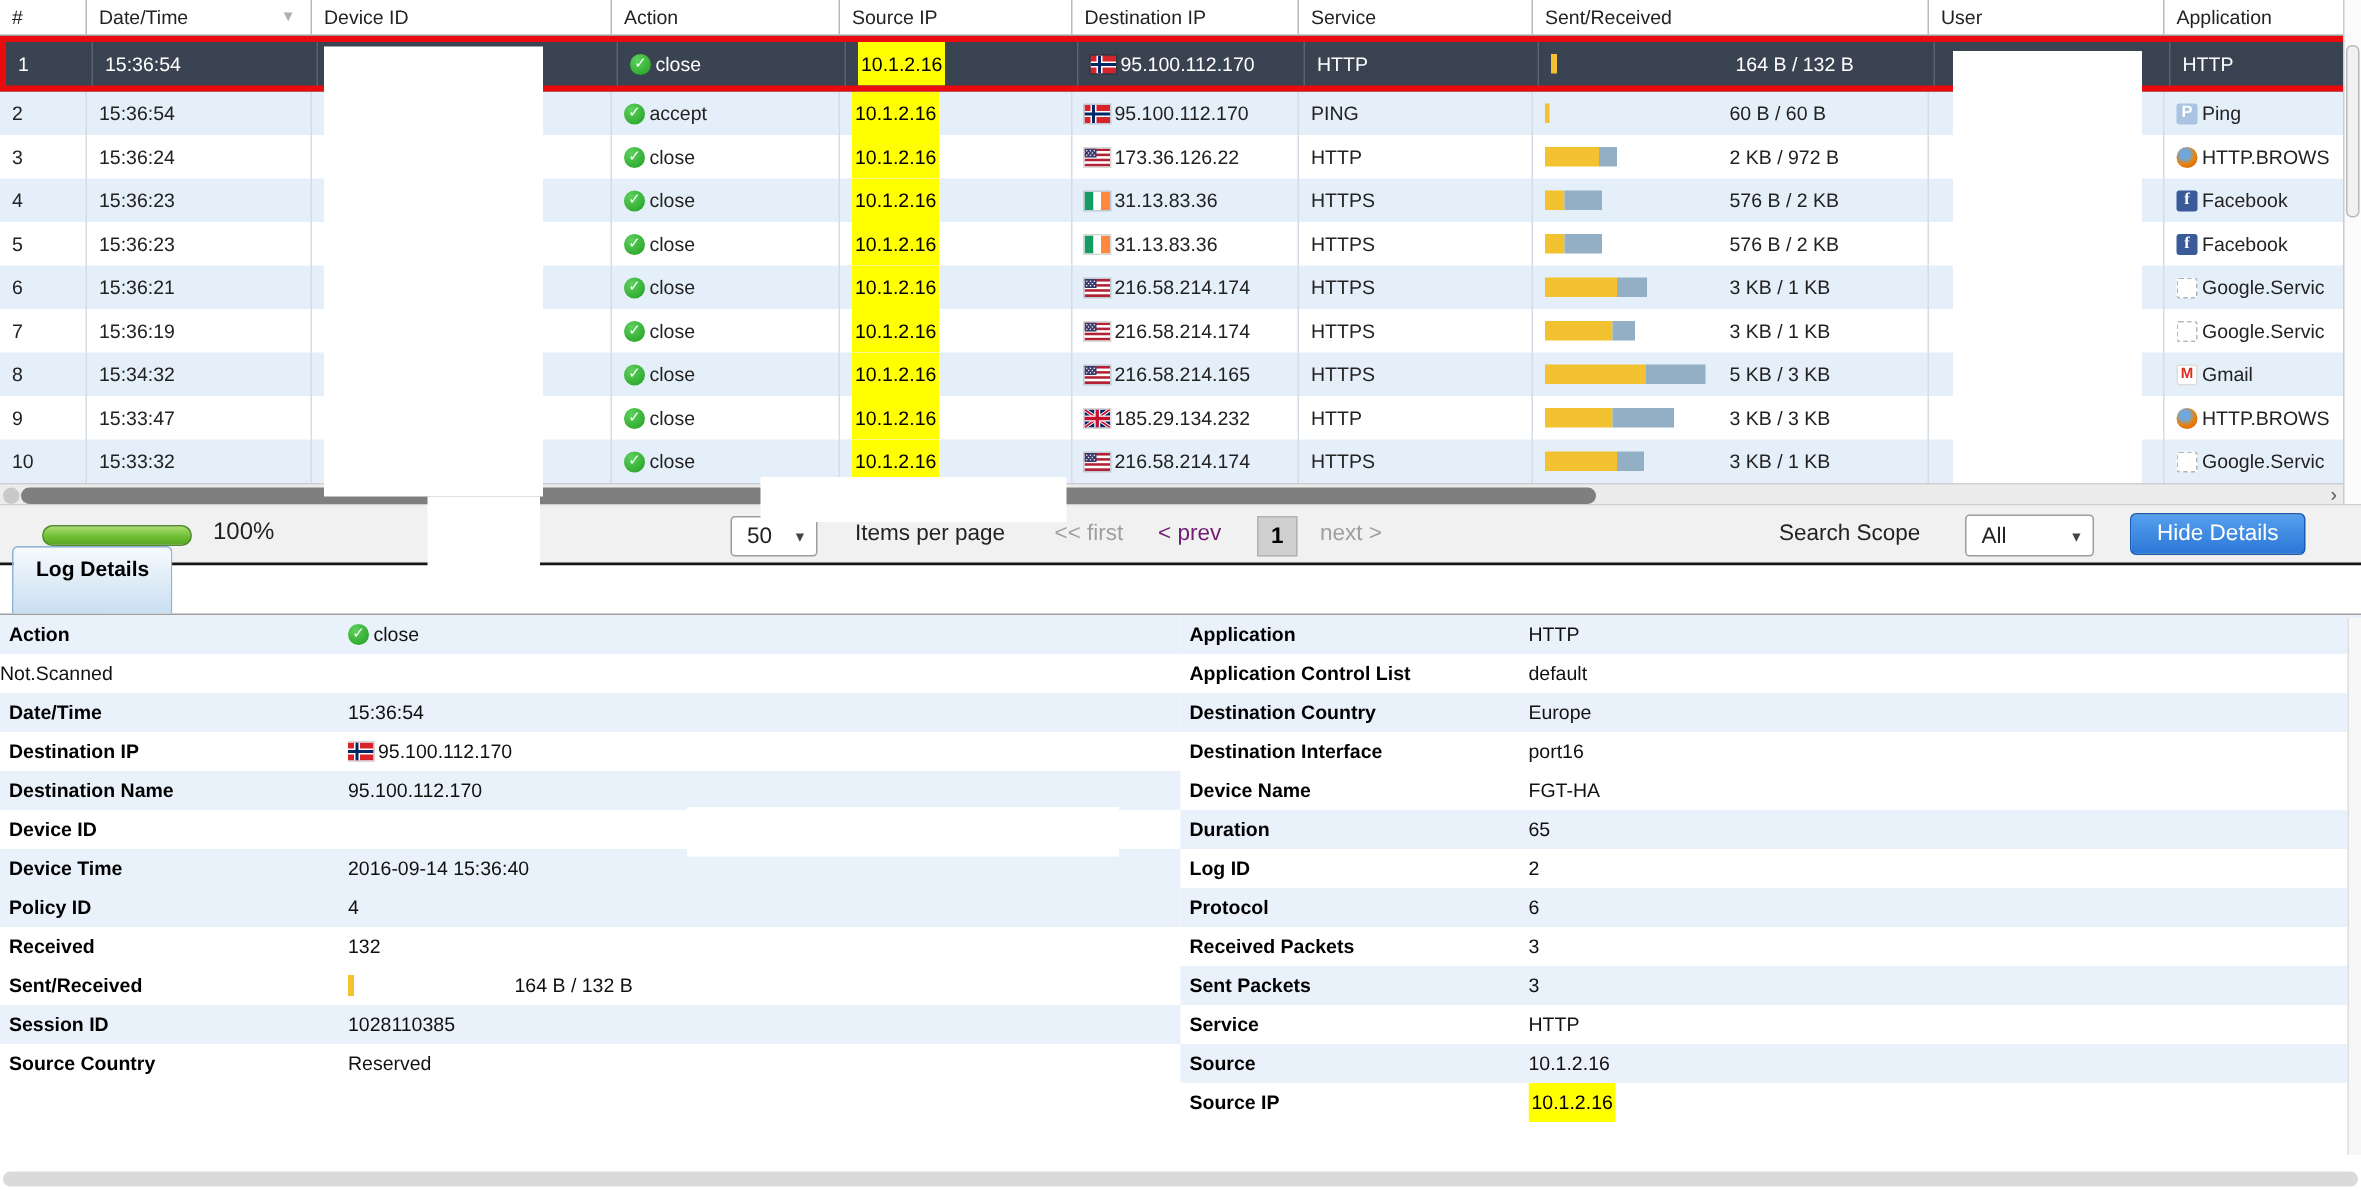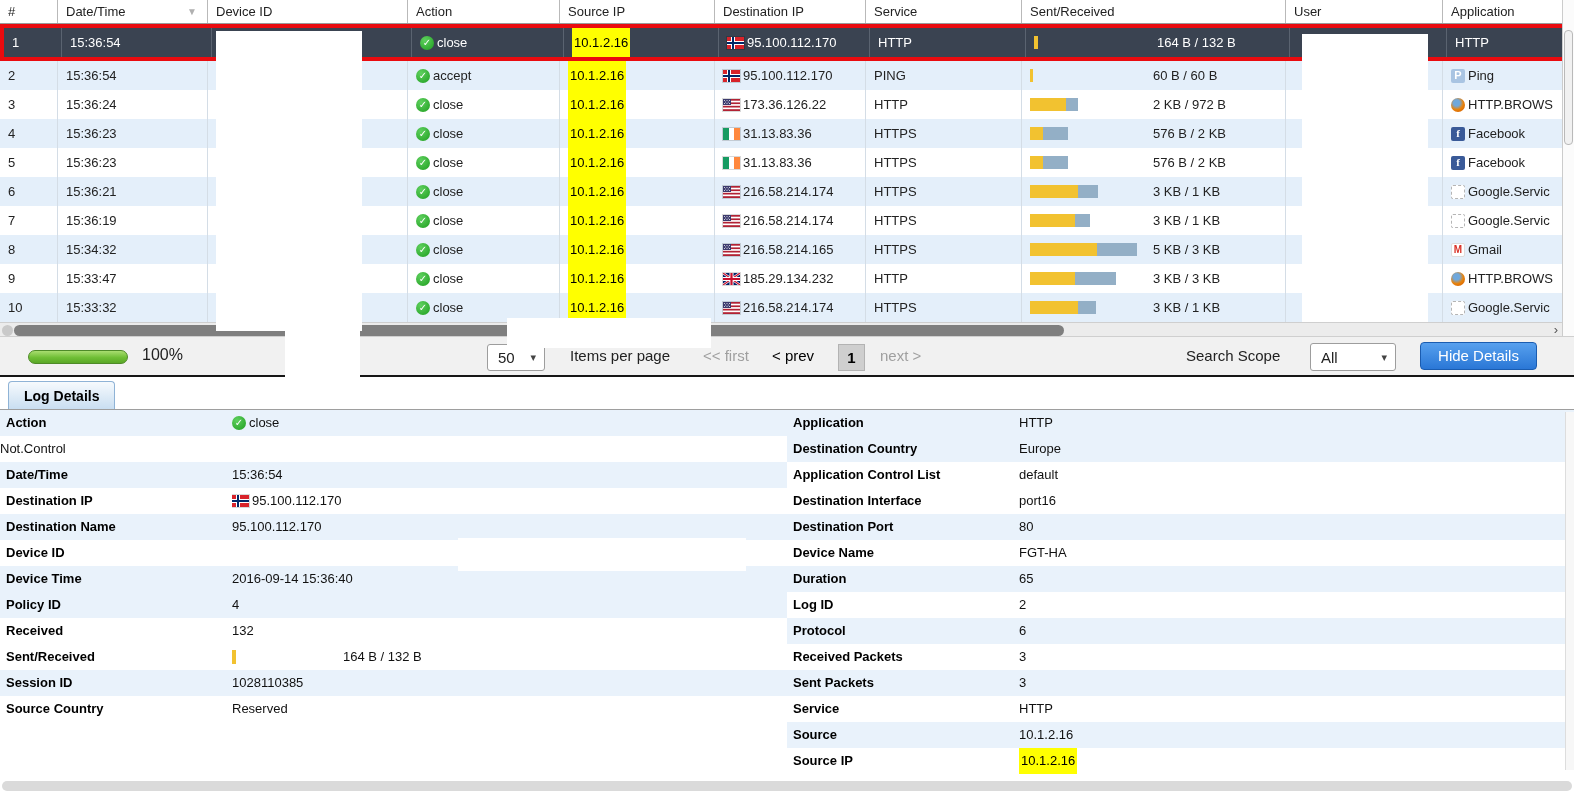--- a/index.html
+++ b/index.html
@@ -55,31 +55,31 @@
   .progress { position:absolute; left:28px; top:13px; width:100px; height:14px; border-radius:8px;
               border:1px solid #4e8a28; background:linear-gradient(#a9dd70,#6fbe35 55%,#5aa827); }
   .progress-text { position:absolute; left:142px; top:9px; font-size:16px; }
   .sel { position:absolute; background:#fff; border:1px solid #9d9d9d; border-radius:3px;
          padding-left:10px; display:flex; align-items:center; color:#222; }
   .sel .chev { margin-left:auto; margin-right:8px; color:#444; font-size:11px; }
   .sel-50 { left:487px; top:7px; width:58px; height:27px; }
   .sel-all { left:1310px; top:6px; width:86px; height:28px; }
   .tl-items { position:absolute; left:570px; top:10px;text-align:center; }
   .tl-first { position:absolute; left:703px; top:10px; color:#9f9f9f; }
-  .tl-prev  { position:absolute; left:772px; top:10px; color:#000000; }
+  .tl-prev  { position:absolute; left:772px; top:10px; color:#701a75; }
   .tl-page  { position:absolute; left:838px; top:7px; width:27px; height:27px; background:#cfcfcf;
               border:1px solid #b3b3b3; text-align:center; line-height:25px; font-weight:bold; color:#000; }
   .tl-next  { position:absolute; left:880px; top:10px; color:#9f9f9f; }
   .tl-scope { position:absolute; left:1186px; top:10px; }
   .btn-hide { position:absolute; left:1420px; top:5px; width:117px; height:28px; border-radius:4px;
               background:linear-gradient(#57a0ee,#2a77d6); border:1px solid #1a5cb0; color:#fff;
               font-size:15px; text-align:center; line-height:26px; }
   
   .tabbar { height:33px; background:#fff; border-bottom:1px solid #9e9e9e; position:relative; }
-  .tab { position:absolute; left:8px; bottom:0; padding:0 15px; height:28px; line-height:28px;
+  .tab { position:absolute; left:8px; bottom:0; padding:0 15px; height:45px; line-height:28px;
          font-weight:bold; font-size:14px; color:#000; border:1px solid #8fb3d6; border-bottom:none;
          border-radius:4px 4px 0 0; background:linear-gradient(#f6fafd,#c9def1); }
   
   .details { display:flex; width:1574px; position:relative; }
   .dcol { width:787px; }
   .drow { display:flex; height:26px; line-height:26px; }
   .drow.stripe { background:#e9f2fb; }
   .dlabel { width:232px; padding-left:6px; font-weight:bold; color:#000; overflow:hidden; white-space:nowrap; }
   .dvalue { flex:1; display:flex; align-items:center; gap:3px; overflow:hidden; white-space:nowrap; color:#111; }
   .dbar { display:inline-flex; width:108px; min-width:108px; height:14px; }
@@ -579,21 +579,21 @@
   <div class="dcol" id="details-left">
       <div class="drow stripe">
         <div class="dlabel">Action</div>
         <div class="dvalue">
           <span class="chk">✓</span>
           <span>close</span>
         </div>
       </div>
       <div class="drow">
         <div class="dvalue">
-          <span>Not.Control</span>
+          <span>Not.Scanned</span>
         </div>
       </div>
       <div class="drow stripe">
         <div class="dlabel">Date/Time</div>
         <div class="dvalue">
           <span>15:36:54</span>
         </div>
       </div>
       <div class="drow">
         <div class="dlabel">Destination IP</div>
@@ -660,42 +660,36 @@
         </div>
       </div>
     </div>
   <div class="dcol" id="details-right">
       <div class="drow stripe">
         <div class="dlabel">Application</div>
         <div class="dvalue">
           <span>HTTP</span>
         </div>
       </div>
+      <div class="drow">
+        <div class="dlabel">Application Control List</div>
+        <div class="dvalue">
+          <span>default</span>
+        </div>
+      </div>
       <div class="drow stripe">
         <div class="dlabel">Destination Country</div>
         <div class="dvalue">
           <span>Europe</span>
         </div>
       </div>
       <div class="drow">
-        <div class="dlabel">Application Control List</div>
-        <div class="dvalue">
-          <span>default</span>
-        </div>
-      </div>
-      <div class="drow">
         <div class="dlabel">Destination Interface</div>
         <div class="dvalue">
           <span>port16</span>
-        </div>
-      </div>
-      <div class="drow stripe">
-        <div class="dlabel">Destination Port</div>
-        <div class="dvalue">
-          <span>80</span>
         </div>
       </div>
       <div class="drow">
         <div class="dlabel">Device Name</div>
         <div class="dvalue">
           <span>FGT-HA</span>
         </div>
       </div>
       <div class="drow stripe">
         <div class="dlabel">Duration</div>

